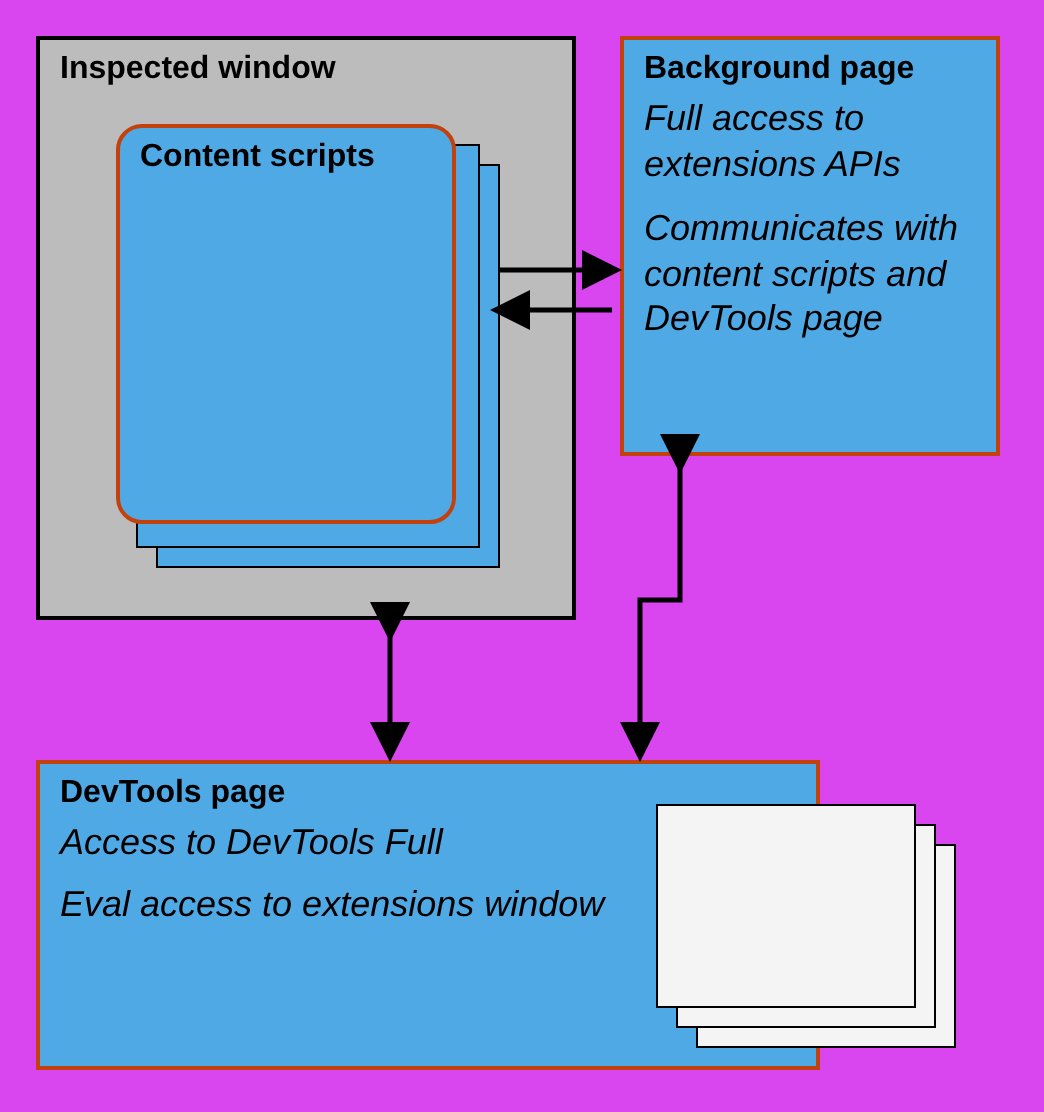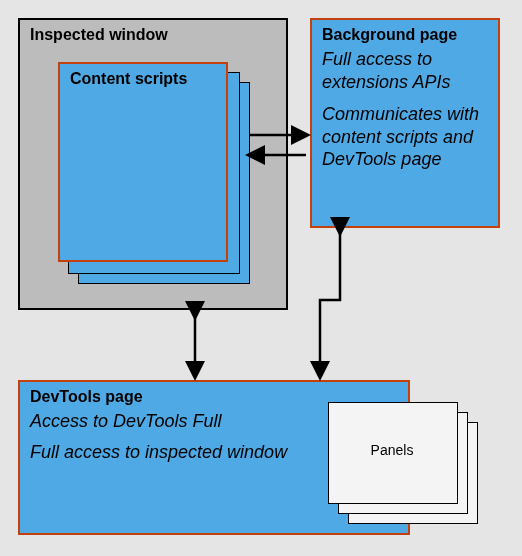--- a/index.html
+++ b/index.html
@@ -5,21 +5,21 @@
   body {
     margin: 0;
     padding: 0;
     font-family: Arial, Helvetica, sans-serif;
     background: #fff;
   }
   .canvas {
     position: relative;
     width: 522px;
     height: 556px;
-    background: #e5e5e5;
+    background: #d946ef;
   }
   .box {
     position: absolute;
     box-sizing: border-box;
   }
   .blue-box {
     background: #4fa9e5;
     border: 2px solid #c2410c;
   }
   .grey-box {
@@ -64,41 +64,40 @@
 </head>
 <body>
 
 <div class="canvas">
 
   <div class="box grey-box" style="left:18px; top:18px; width:270px; height:292px;">
     <div class="title">Inspected window</div>
 
     <div class="stack-back" style="left:58px; top:62px; width:170px; height:200px;"></div>
     <div class="stack-back" style="left:48px; top:52px; width:170px; height:200px;"></div>
-    <div class="box blue-box" style="left:38px; top:42px; width:170px; height:200px;">
+    <div class="box blue-box" style="left:38px; top:42px; width:170px; height:200px;border-radius:13px;">
       <div class="title">Content scripts</div>
     </div>
   </div>
 
   <div class="box blue-box" style="left:310px; top:18px; width:190px; height:210px;">
     <div class="title">Background page</div>
     <div class="desc">Full access to extensions APIs</div>
     <div class="desc" style="margin-top:10px;">Communicates with content scripts and DevTools page</div>
   </div>
 
   <div class="box blue-box" style="left:18px; top:380px; width:392px; height:155px;">
     <div class="title">DevTools page</div>
     <div class="desc">Access to DevTools Full</div>
-    <div class="desc" style="margin-top:8px;">Full access to inspected window</div>
+    <div class="desc" style="margin-top:8px;">Eval access to extensions window</div>
 
     <div class="panel-back" style="left:328px; top:40px; width:128px; height:100px;"></div>
     <div class="panel-back" style="left:318px; top:30px; width:128px; height:100px;"></div>
     <div class="panel-back" style="left:308px; top:20px; width:128px; height:100px;">
     </div>
-    <div class="panel-label" style="left:308px; top:60px; width:128px;">Panels</div>
   </div>
 
   <svg class="arrows">
     <defs>
       <marker id="arrowhead" markerWidth="8" markerHeight="8" refX="6" refY="4" orient="auto">
         <path d="M0,0 L8,4 L0,8 Z" fill="#000"></path>
       </marker>
     </defs>
 
     <line x1="250" y1="135" x2="306" y2="135" stroke="#000" stroke-width="2.5" marker-end="url(#arrowhead)"></line>

